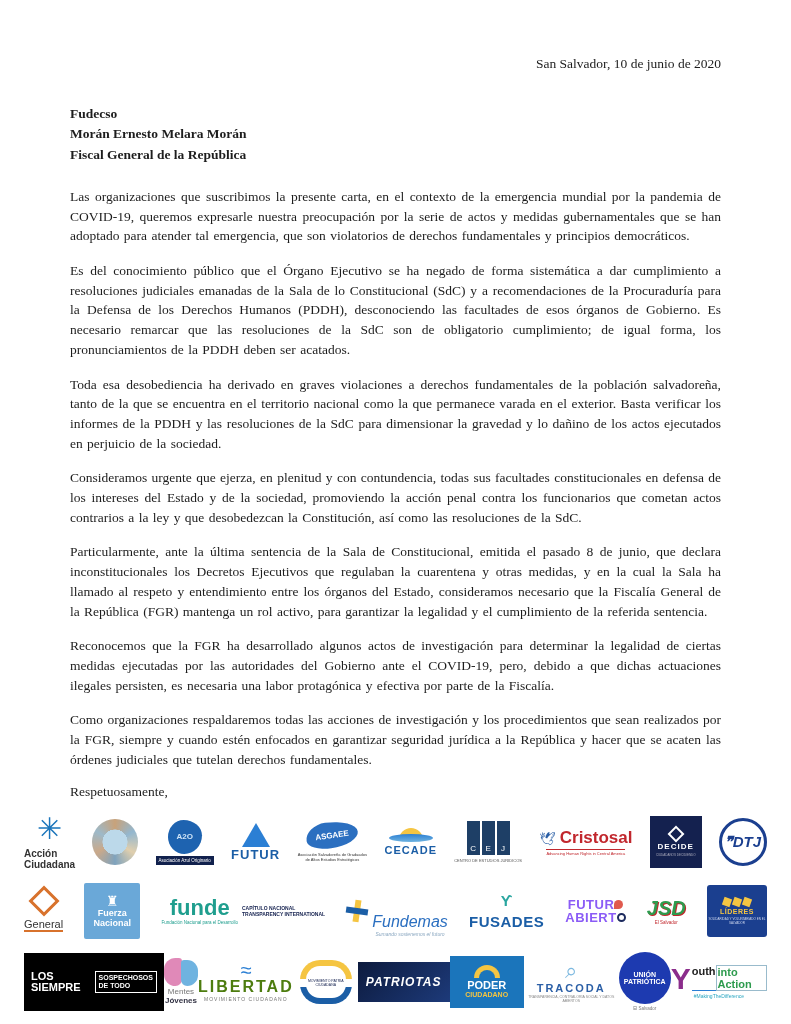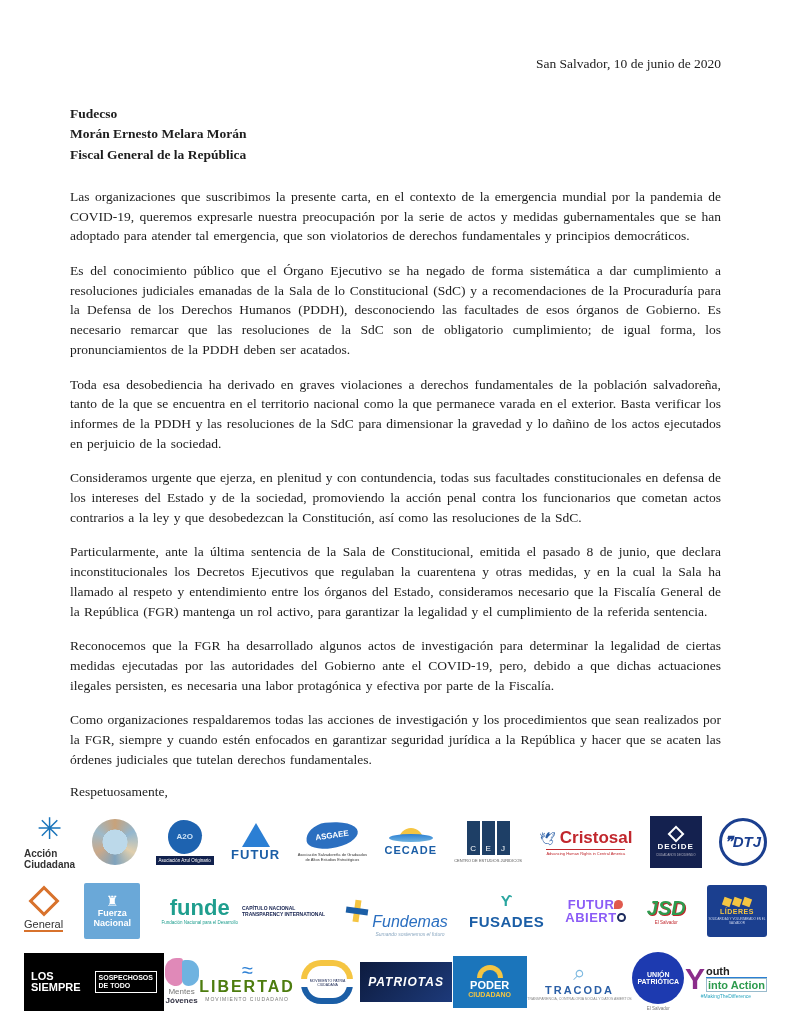--- a/index.html
+++ b/index.html
@@ -148,21 +148,21 @@
   .tracoda-text { font-size:11px; font-weight:bold; color:#2b5fa6; letter-spacing:2px; }
   .tracoda-cap { font-size:3.5px; color:#888; margin-top:1px; }
   .union-circle {
     width:52px; height:52px; border-radius:50%; background:#1d3ab0; color:#fff;
     display:flex; flex-direction:column; align-items:center; justify-content:center; line-height:1.1;
   }
   .union-circle span { font-size:7px; font-weight:bold; }
   .union-cap { font-size:4.5px; color:#777; margin-top:2px; }
   .youth { display:flex; align-items:flex-start; gap:1px; text-align:left; }
   .youth .y { font-size:30px; font-weight:bold; color:#8b2d8b; line-height:0.9; }
-  .youth .col { display:flex; flex-direction:column; }
+  .youth .col { display:flex; }
   .youth .l1 { font-size:11px; font-weight:bold; color:#222; border-bottom:1px solid #2b7fd4; }
   .youth .l2 { font-size:11px; font-weight:bold; color:#2e9b4e; border:1px solid #9bc; padding:0 1px; }
   .youth-tag { font-size:5px; color:#2aa6c0; margin-top:1px; }
 </style>
 </head>
 <body>
 
 <div class="page">
 
   <div class="date-line">San Salvador, 10 de junio de 2020</div>

